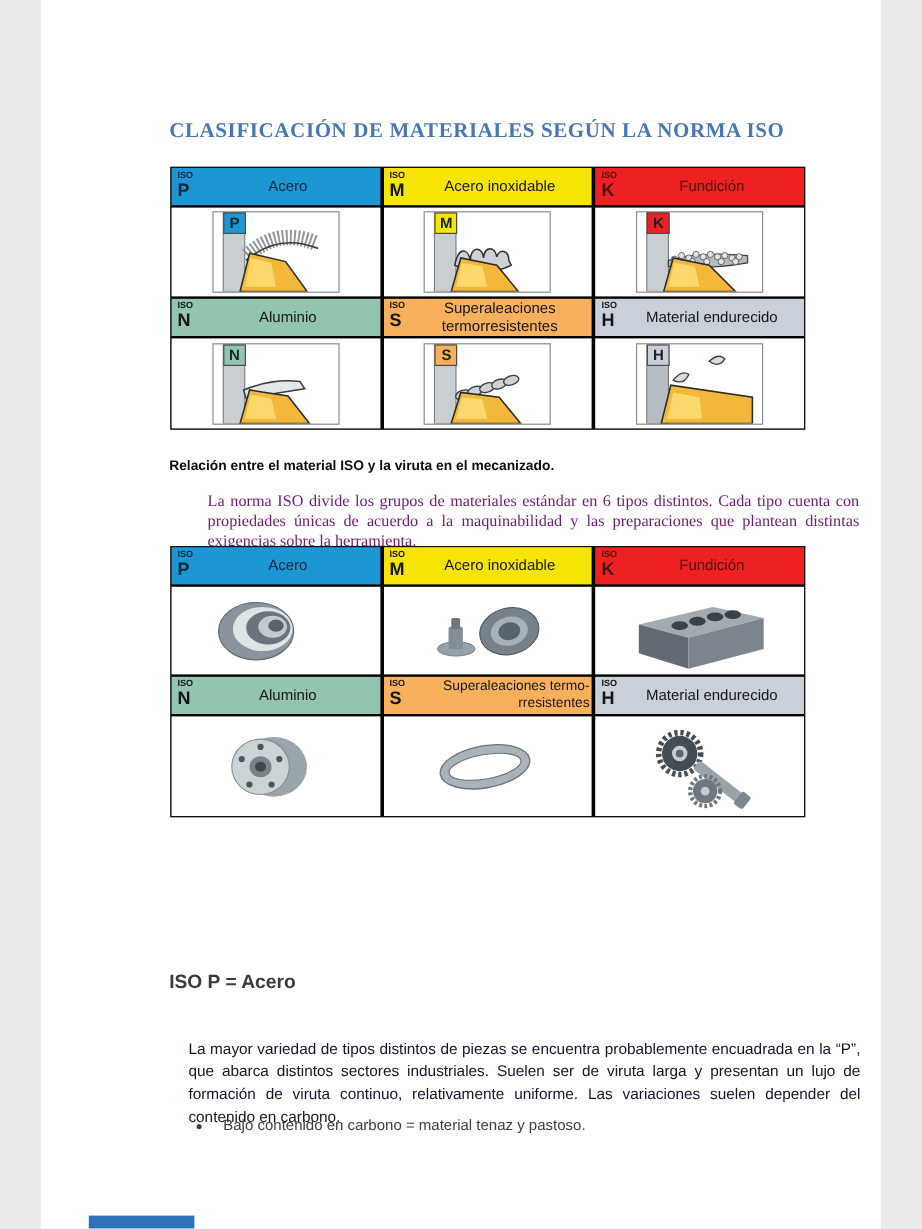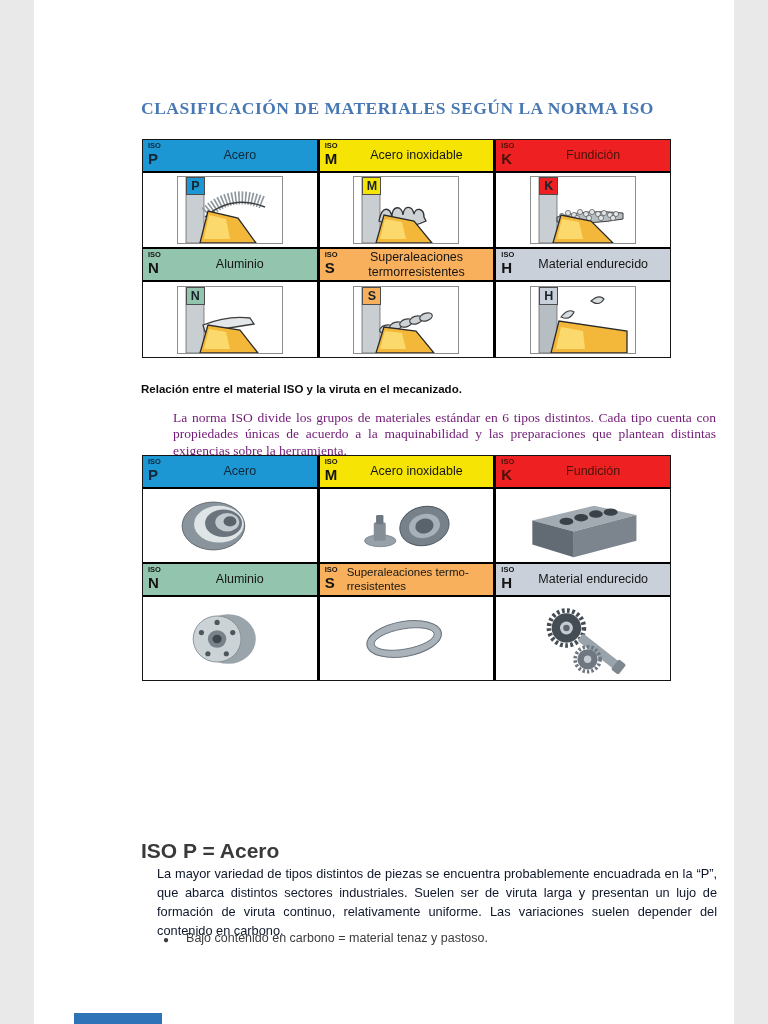--- a/index.html
+++ b/index.html
@@ -33,21 +33,21 @@
   }
   .iso-word{font-size:7.5px;font-weight:bold;}
   .iso-letter{font-size:15px;font-weight:bold;margin-top:1px;}
   .mat-name{
     font-size:12.5px;font-weight:normal;color:#161616;text-align:center;
     padding:0 6px 0 26px;line-height:1.15;
   }
   .hcell.red .mat-name,.hcell.red .isotag{color:#48130a;}
   .hcell.blue .mat-name,.hcell.blue .isotag{color:#0e2838;}
   .hcell.s-left .mat-name{
-    text-align:left;font-size:11.5px;padding-left:27px;padding-right:2px;
+    text-align:right;font-size:11.5px;padding-left:27px;padding-right:2px;
   }
   .icell{background:#fff;display:flex;align-items:center;justify-content:center;}
   .illus{
     position:relative;width:104px;height:66px;background:#fff;
     border:1px solid #8d8d8d;box-sizing:content-box;
   }
   .badge{
     position:absolute;left:8px;top:0;width:19px;height:18px;z-index:2;
     display:flex;align-items:center;justify-content:center;
     font-size:12.5px;font-weight:bold;color:#16232b;
@@ -61,22 +61,22 @@
     font-size:11.5px;font-weight:bold;color:#0d0d0d;margin-top:17px;
   }
   .cap1{top:366px;} .cap2{top:687px;}
   .intro{
     position:absolute;left:107px;top:396px;width:543px;
     font-family:"Liberation Serif",serif;font-size:13.5px;line-height:16.5px;
     text-align:justify;color:#701a75;margin-left:32px;
   }
   
   .sec-head{
-    position:absolute;left:107px;top:822px;
-    font-size:21px;font-weight:bold;color:#3a3a3a;
+    position:absolute;left:107px;top:797px;
+    font-size:16px;font-weight:bold;color:#3a3a3a;
   }
   .sec-body{
     position:absolute;left:123px;top:851px;width:560px;
     font-size:12.8px;line-height:19px;text-align:justify;color:#0f172a;
   }
   .bullet-row{
     position:absolute;left:129px;top:931px;width:480px;
     display:flex;align-items:flex-start;color:#3d3d3d;font-size:12.5px;
   }
   .bullet-dot{font-size:10px;line-height:17px;margin-right:17px;}

